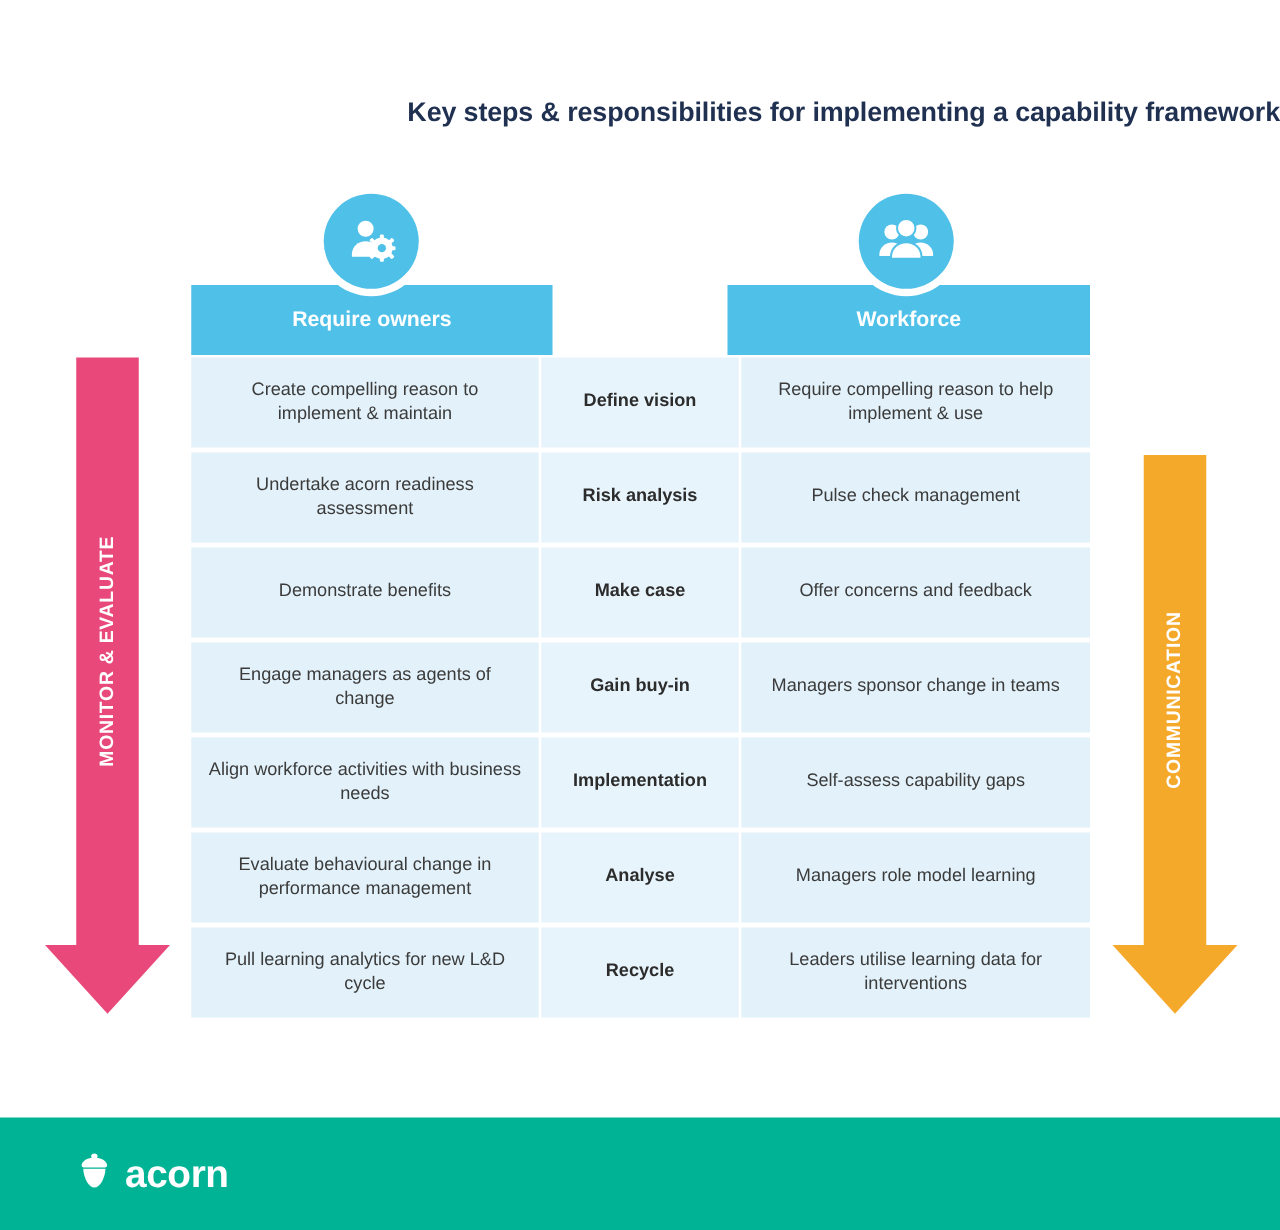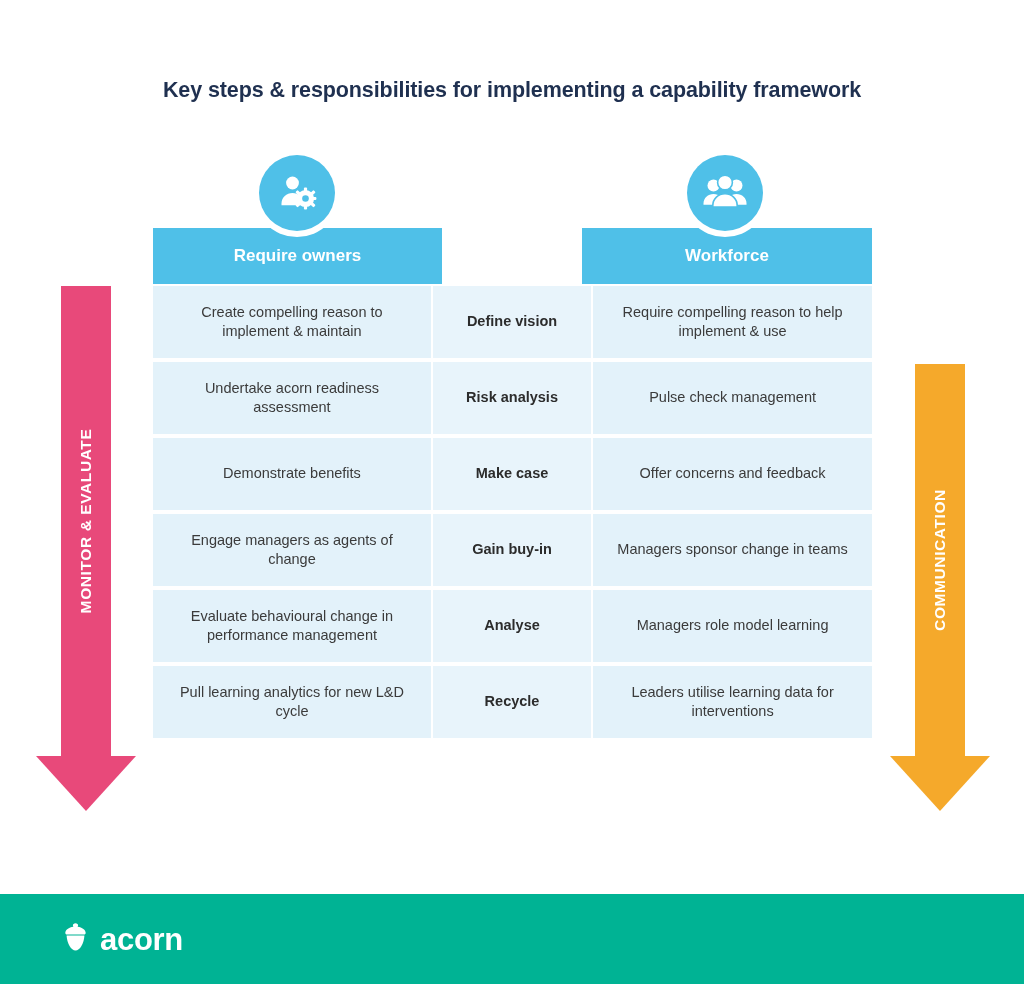--- a/index.html
+++ b/index.html
@@ -20,21 +20,21 @@
     inset: 0;
     background: #ffffff;
   }
 
   
   .title {
     position: absolute;
     top: 78px;
     left: 0;
     width: 1024px;
-    text-align: center;
+    text-align: right;
     font-size: 21.5px;
     font-weight: bold;
     color: #1F3050;
     letter-spacing: -0.1px;
   }
 
   
   .col-header {
     position: absolute;
     height: 56px;
@@ -257,20 +257,25 @@
       <div class="cell owner">Demonstrate benefits</div>
       <div class="cell step">Make case</div>
       <div class="cell workforce">Offer concerns and feedback</div>
     </div>
     <div class="grid-row">
       <div class="cell owner">Engage managers as agents of change</div>
       <div class="cell step">Gain buy-in</div>
       <div class="cell workforce">Managers sponsor change in teams</div>
     </div>
     <div class="grid-row">
+      <div class="cell owner">Align workforce activities with business needs</div>
+      <div class="cell step">Implementation</div>
+      <div class="cell workforce">Self-assess capability gaps</div>
+    </div>
+    <div class="grid-row">
       <div class="cell owner">Evaluate behavioural change in performance management</div>
       <div class="cell step">Analyse</div>
       <div class="cell workforce">Managers role model learning</div>
     </div>
     <div class="grid-row">
       <div class="cell owner">Pull learning analytics for new L&amp;D cycle</div>
       <div class="cell step">Recycle</div>
       <div class="cell workforce">Leaders utilise learning data for interventions</div>
     </div>
   </div>

